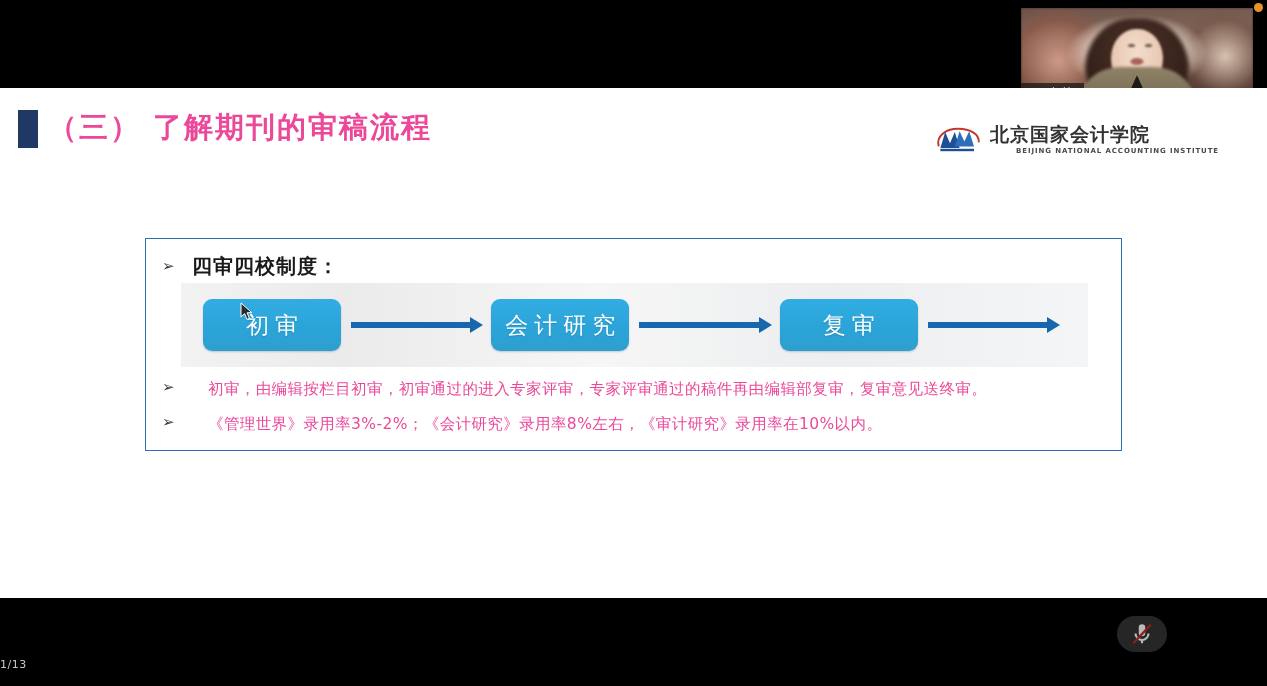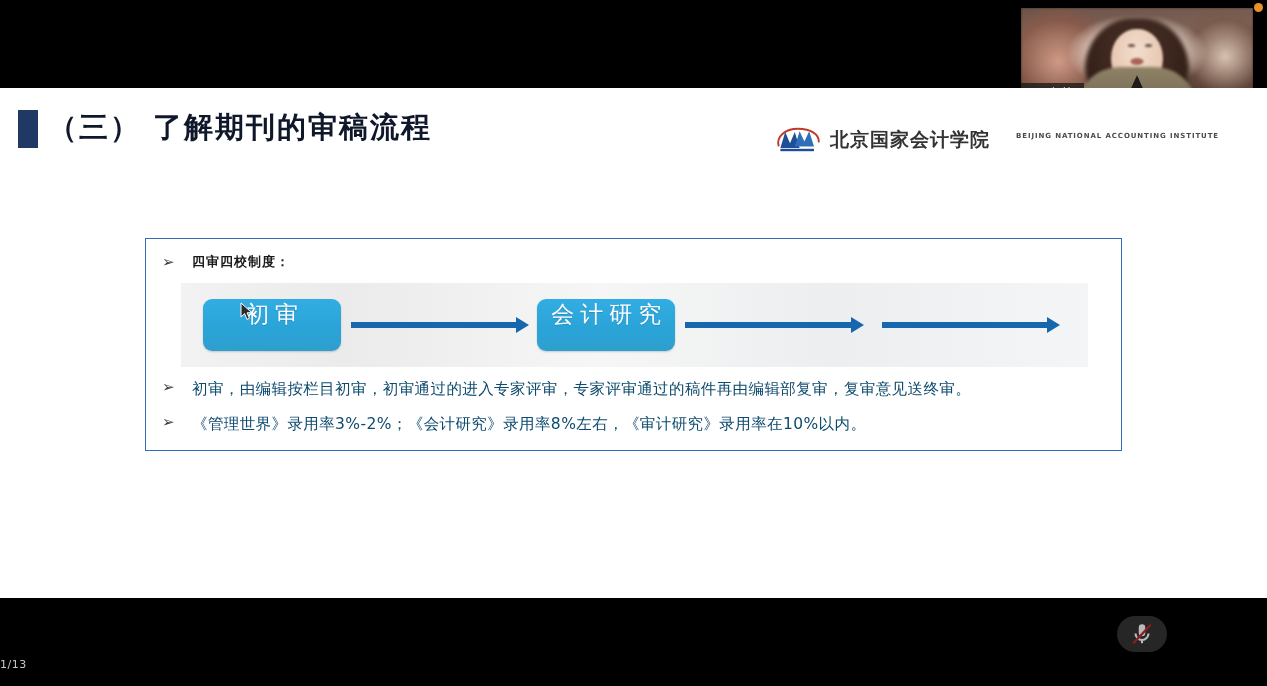--- a/index.html
+++ b/index.html
@@ -102,32 +102,32 @@
     position: absolute; left: 0; top: 16px;
     width: 1267px; height: 54px;
   }
   .title-bar-mark {
     position: absolute; left: 18px; top: 6px;
     width: 20px; height: 38px;
     background: #1f3864;
   }
   .slide-title {
     position: absolute; left: 48px; top: 4px;
-    font-size: 29px; font-weight: bold; color: #0f172a;
+    font-size: 29px; font-weight: bold; color: #ec4899;
     letter-spacing: 2px; white-space: nowrap;
     font-family: "DejaVu Sans", "Liberation Sans", sans-serif;
   }
 
   
   .logo {
     position: absolute; right: 48px; top: 20px;
     display: flex; align-items: center; gap: 8px;
   }
   .logo-mark { width: 48px; height: 32px; display: block; }
-  .logo-text { display: flex; flex-direction: row; justify-content: center; }
+  .logo-text { display: flex; flex-direction: column; justify-content: center; }
   .logo-cn {
     font-size: 19px; font-weight: bold; color: #333333;
     letter-spacing: 1px; line-height: 1.05;
     font-family: "DejaVu Sans", sans-serif;
   }
   .logo-en {
     font-size: 7px; color: #4a4a4a; letter-spacing: 0.9px;
     font-weight: bold; margin-top: 2px;
     font-family: "DejaVu Sans", sans-serif;
     padding-left: 26px;
@@ -142,21 +142,21 @@
   }
   .card-heading {
     position: absolute; left: 16px; top: 14px;
     display: flex; align-items: center;
   }
   .bullet-arrow {
     width: 18px; color: #3a3a3a; font-size: 15px; line-height: 1;
     flex: none; text-align: left;
   }
   .card-heading .h-text {
-    font-size: 13px; font-weight: bold; color: #1a1a1a;
+    font-size: 20px; font-weight: bold; color: #1a1a1a;
     letter-spacing: 1px; margin-left: 12px;
     font-family: "DejaVu Sans", sans-serif;
   }
 
   
   .flow-strip {
     position: absolute; left: 35px; top: 44px;
     width: 907px; height: 84px;
     background: linear-gradient(90deg, #f2f2f2 0%, #ebebeb 18%, #f6f6f6 46%, #eceeef 72%, #f4f5f6 100%);
     display: flex; align-items: center;
@@ -164,21 +164,21 @@
   .flow-inner {
     position: absolute; left: 22px; top: 0;
     width: 865px; height: 84px;
     display: flex; align-items: center;
   }
   .flow-box {
     width: 138px; height: 52px; flex: none;
     border-radius: 9px;
     background: linear-gradient(180deg, #32ade3 0%, #2aa4d8 55%, #2e9fce 100%);
     box-shadow: 0 1px 2px rgba(0,0,0,0.18);
-    display: flex; justify-content: center;
+    display: flex; align-items: center; justify-content: center;
   }
   .flow-box .fb-text {
     color: #ffffff; font-size: 23px; letter-spacing: 6px;
     text-indent: 6px; font-weight: 500;
     font-family: "DejaVu Serif", "Liberation Serif", serif;
     text-shadow: 0 1px 1px rgba(0,0,0,0.15);
   }
   .flow-arrow { flex: 1 1 auto; height: 14px; position: relative; }
   .flow-arrow .shaft {
     position: absolute; left: 10px; right: 18px; top: 50%;
@@ -194,22 +194,22 @@
   }
 
   
   .bullet-row {
     position: absolute; left: 16px;
     display: flex; align-items: flex-start;
   }
   .bullet-row.r1 { top: 141px; }
   .bullet-row.r2 { top: 176px; }
   .bullet-row .b-text {
-    font-size: 15.5px; color: #0c4a6e; letter-spacing: 0.4px;
-    margin-left: 12px; white-space: nowrap; line-height: 1.2;
+    font-size: 15.5px; color: #ec4899; letter-spacing: 0.4px;
+    margin-left: 28px; white-space: nowrap; line-height: 1.2;
     font-family: "DejaVu Sans", sans-serif;
   }
 
   
   .bottom-bar {
     position: absolute; left: 0; top: 598px;
     width: 1267px; height: 88px; background: #000000;
   }
   .page-indicator {
     position: absolute; left: 0; right: 0; top: 60px;
@@ -299,20 +299,23 @@
 
           <div class="flow-box">
             <span class="fb-text">会计研究</span>
           </div>
 
           <div class="flow-arrow">
             <div class="shaft"></div>
             <div class="head"></div>
           </div>
 
+          <div class="flow-box">
+            <span class="fb-text">复审</span>
+          </div>
 
           <div class="flow-arrow">
             <div class="shaft"></div>
             <div class="head"></div>
           </div>
 
 
         </div>
       </div>
 

